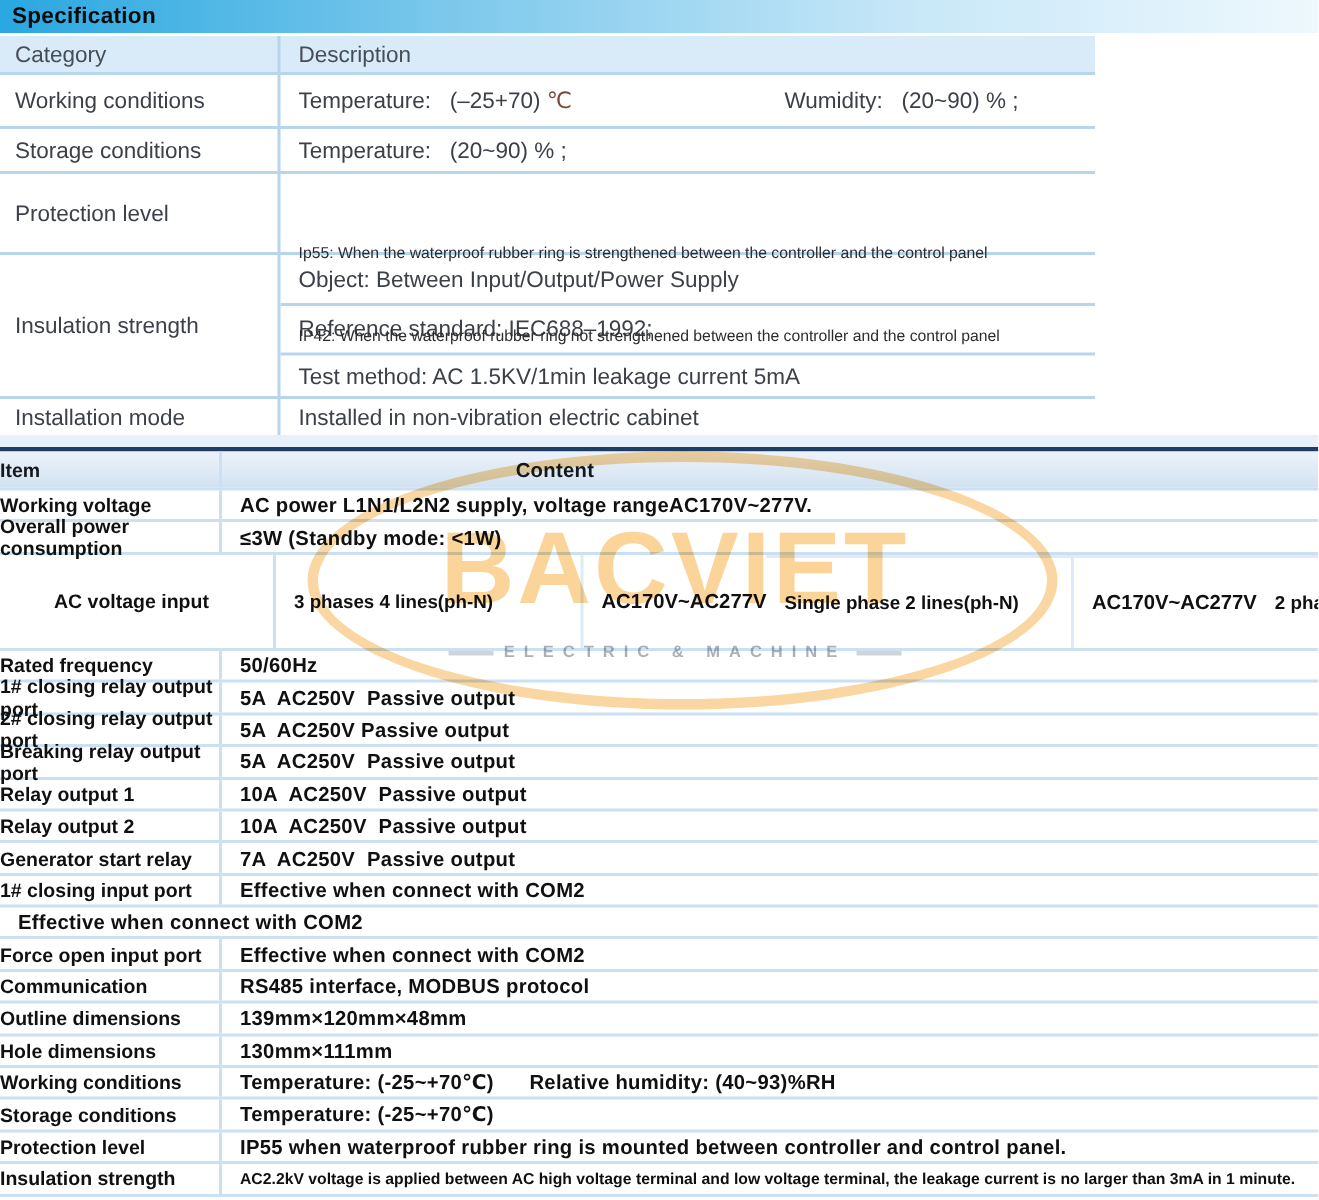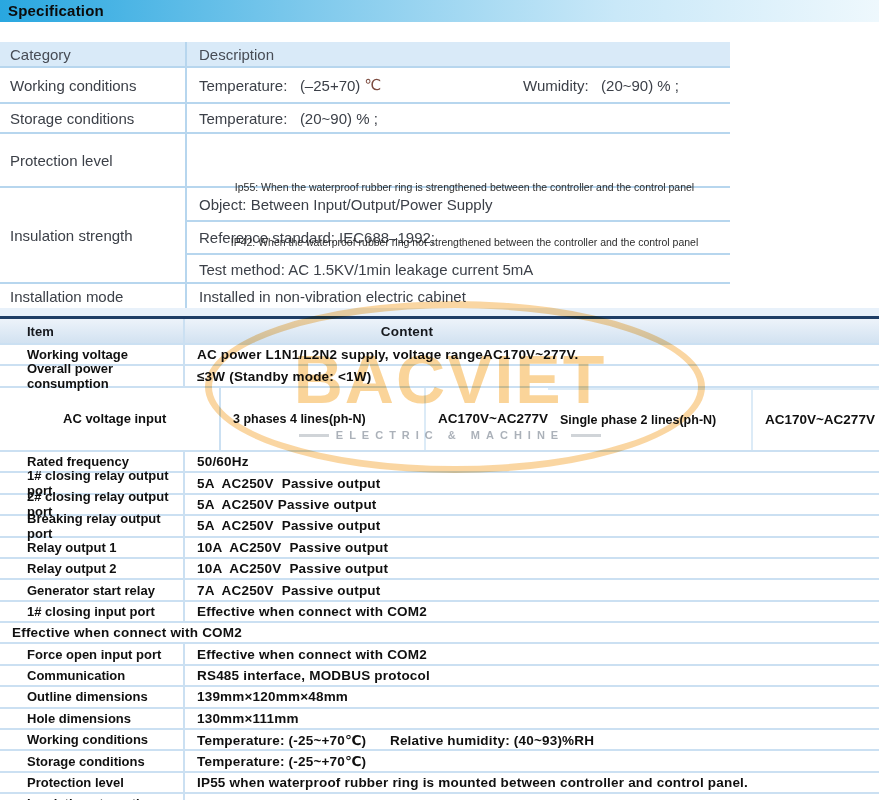--- a/index.html
+++ b/index.html
@@ -9,21 +9,21 @@
 
   
   .titlebar {
     height:22px; width:879px;
     background:linear-gradient(90deg,#29a7e0 0%,#7ec9ec 35%,#c9e8f8 70%,#eef8fd 100%);
     color:#0b0b0b; font-weight:bold; font-size:15px; line-height:22px;
     padding-left:8px; letter-spacing:.2px;
   }
 
   
-  .t1 { margin-top:20px; width:730px; font-size:15px; color:#3c4048;text-align:center; }
+  .t1 { margin-top:2px; width:730px; font-size:15px; color:#3c4048; }
   .t1-row { display:flex; background:#fff; border-top:2px solid #b7d6ee; }
   .t1-row:first-child { border-top:none; }
   .t1-cat { width:185px; padding-left:10px; display:flex; align-items:center; }
   .t1-desc { flex:1; border-left:2px solid #b7d6ee; padding-left:12px; display:flex; align-items:center; white-space:pre; position:relative; }
   .t1-head { height:24px; background:#d9eaf8; color:#474c55; }
   .t1-head .t1-desc { border-left-color:#b7d6ee; }
   .h-working { height:36px; }
   .h-storage { height:30px; }
   .h-protection { height:54px; }
   .h-sub1 { height:32px; }
@@ -43,21 +43,21 @@
   
   .tgap { height:8px; background:#e8f1fa; }
 
   
   .t2 { width:879px; border-top:3px solid #1e3e66; border-bottom:2px solid #c2dcf0; color:#101010; }
   .t2-head { display:flex; height:24px; background:linear-gradient(#edf3fa,#d2e2f1); font-size:14px; font-weight:bold; color:#15181d; }
   .t2-head .t2-item { display:flex; align-items:center; }
   .t2-head .t2-content { width:380px; flex:none; display:flex; align-items:center; justify-content:center; padding-left:0;margin-left:32px; }
   .t2-row { display:flex; height:21.4px; border-top:2px solid #cbe0f2; }
   .t2-row:first-of-type { border-top:none; }
-  .t2-item { width:185px; flex:none; padding-left:27px; font-weight:bold; font-size:13px; display:flex; align-items:center; border-right:2px solid #cbe0f2; }
+  .t2-item { width:148px; flex:none; font-weight:bold; font-size:13px; display:flex; align-items:center; border-right:2px solid #cbe0f2; }
   .t2-content { flex:1; padding-left:12px; font-weight:bold; font-size:13.5px; display:flex; align-items:center; white-space:pre; letter-spacing:.2px; }
   .t2-content.small { font-size:10.5px; letter-spacing:0; }
   .t2-ac { display:flex; height:64.2px; border-top:2px solid #cbe0f2; }
   .t2-ac .t2-item { align-items:center;margin-left:36px; }
   .t2-acsub { flex:1; display:flex; flex-direction:row; }
   .t2-acrow { flex:1; display:flex; border-top:2px solid #dcebf7; }
   .t2-acrow:first-child { border-top:none; }
   .t2-aclines { width:205px; flex:none; padding-left:12px; font-weight:bold; font-size:12.5px; display:flex; align-items:center; border-right:2px solid #dcebf7; }
   .t2-acrange { flex:1; padding-left:12px; font-weight:bold; font-size:13.5px; display:flex; align-items:center; }
 

